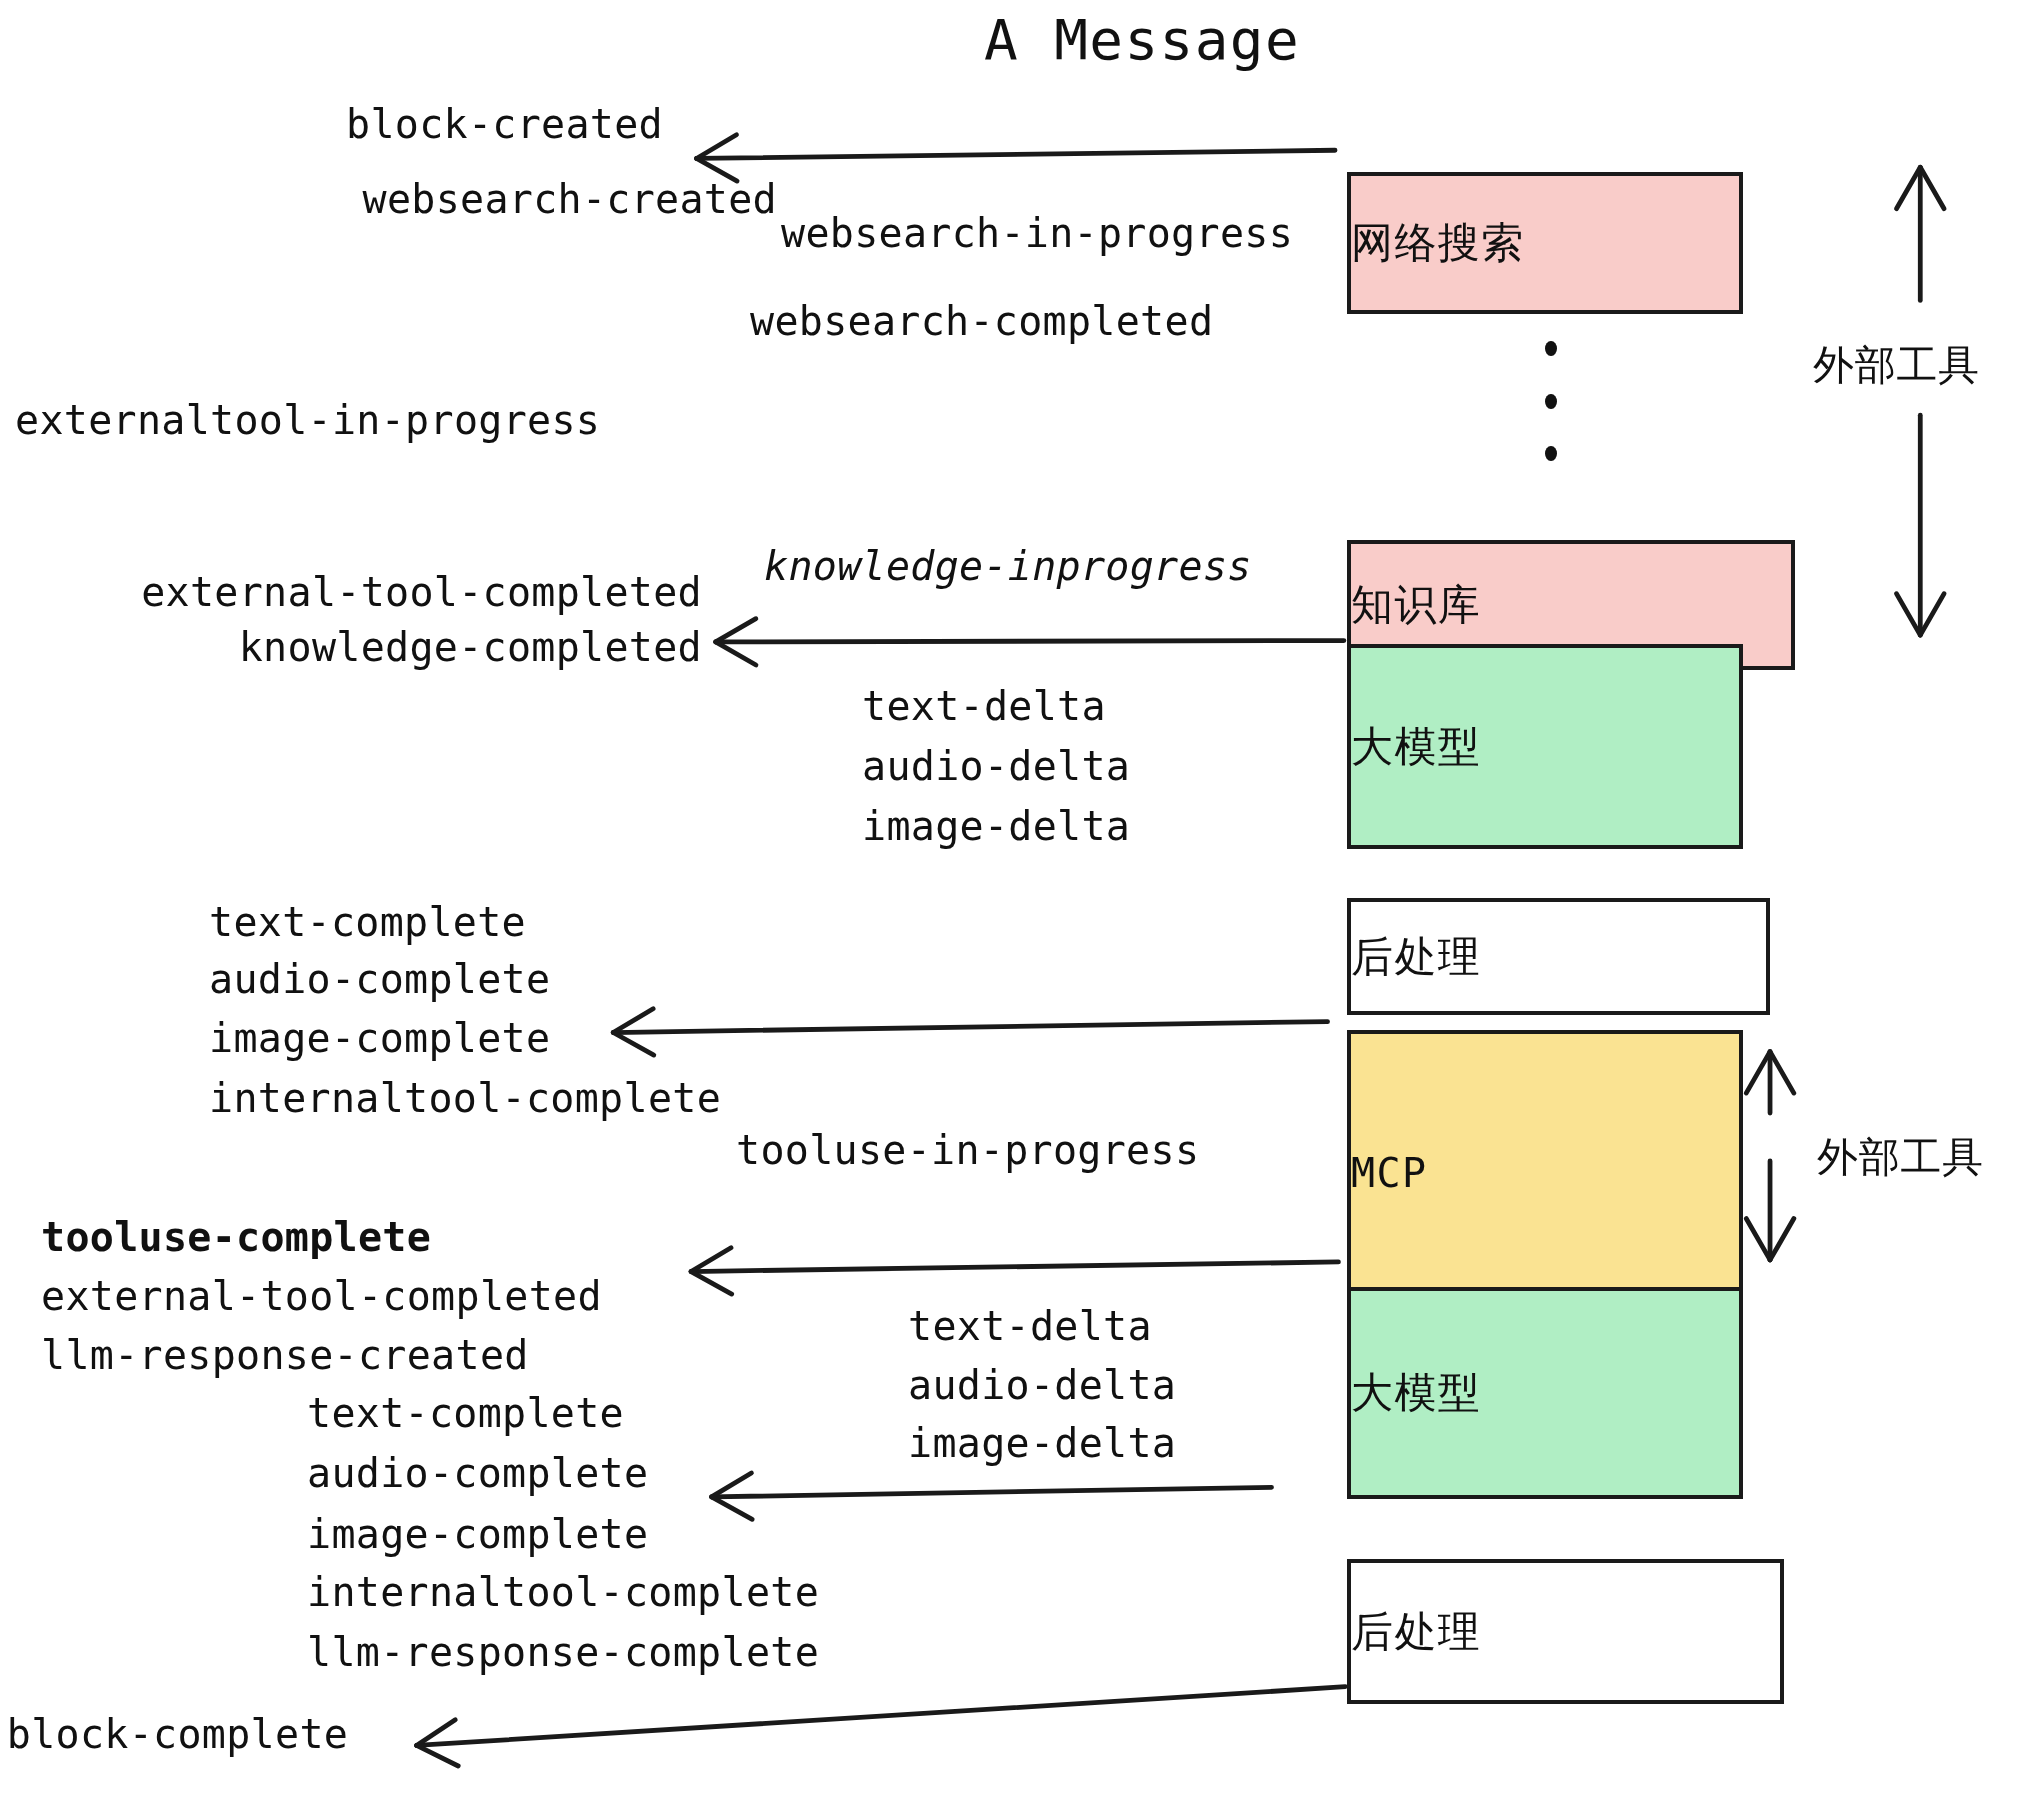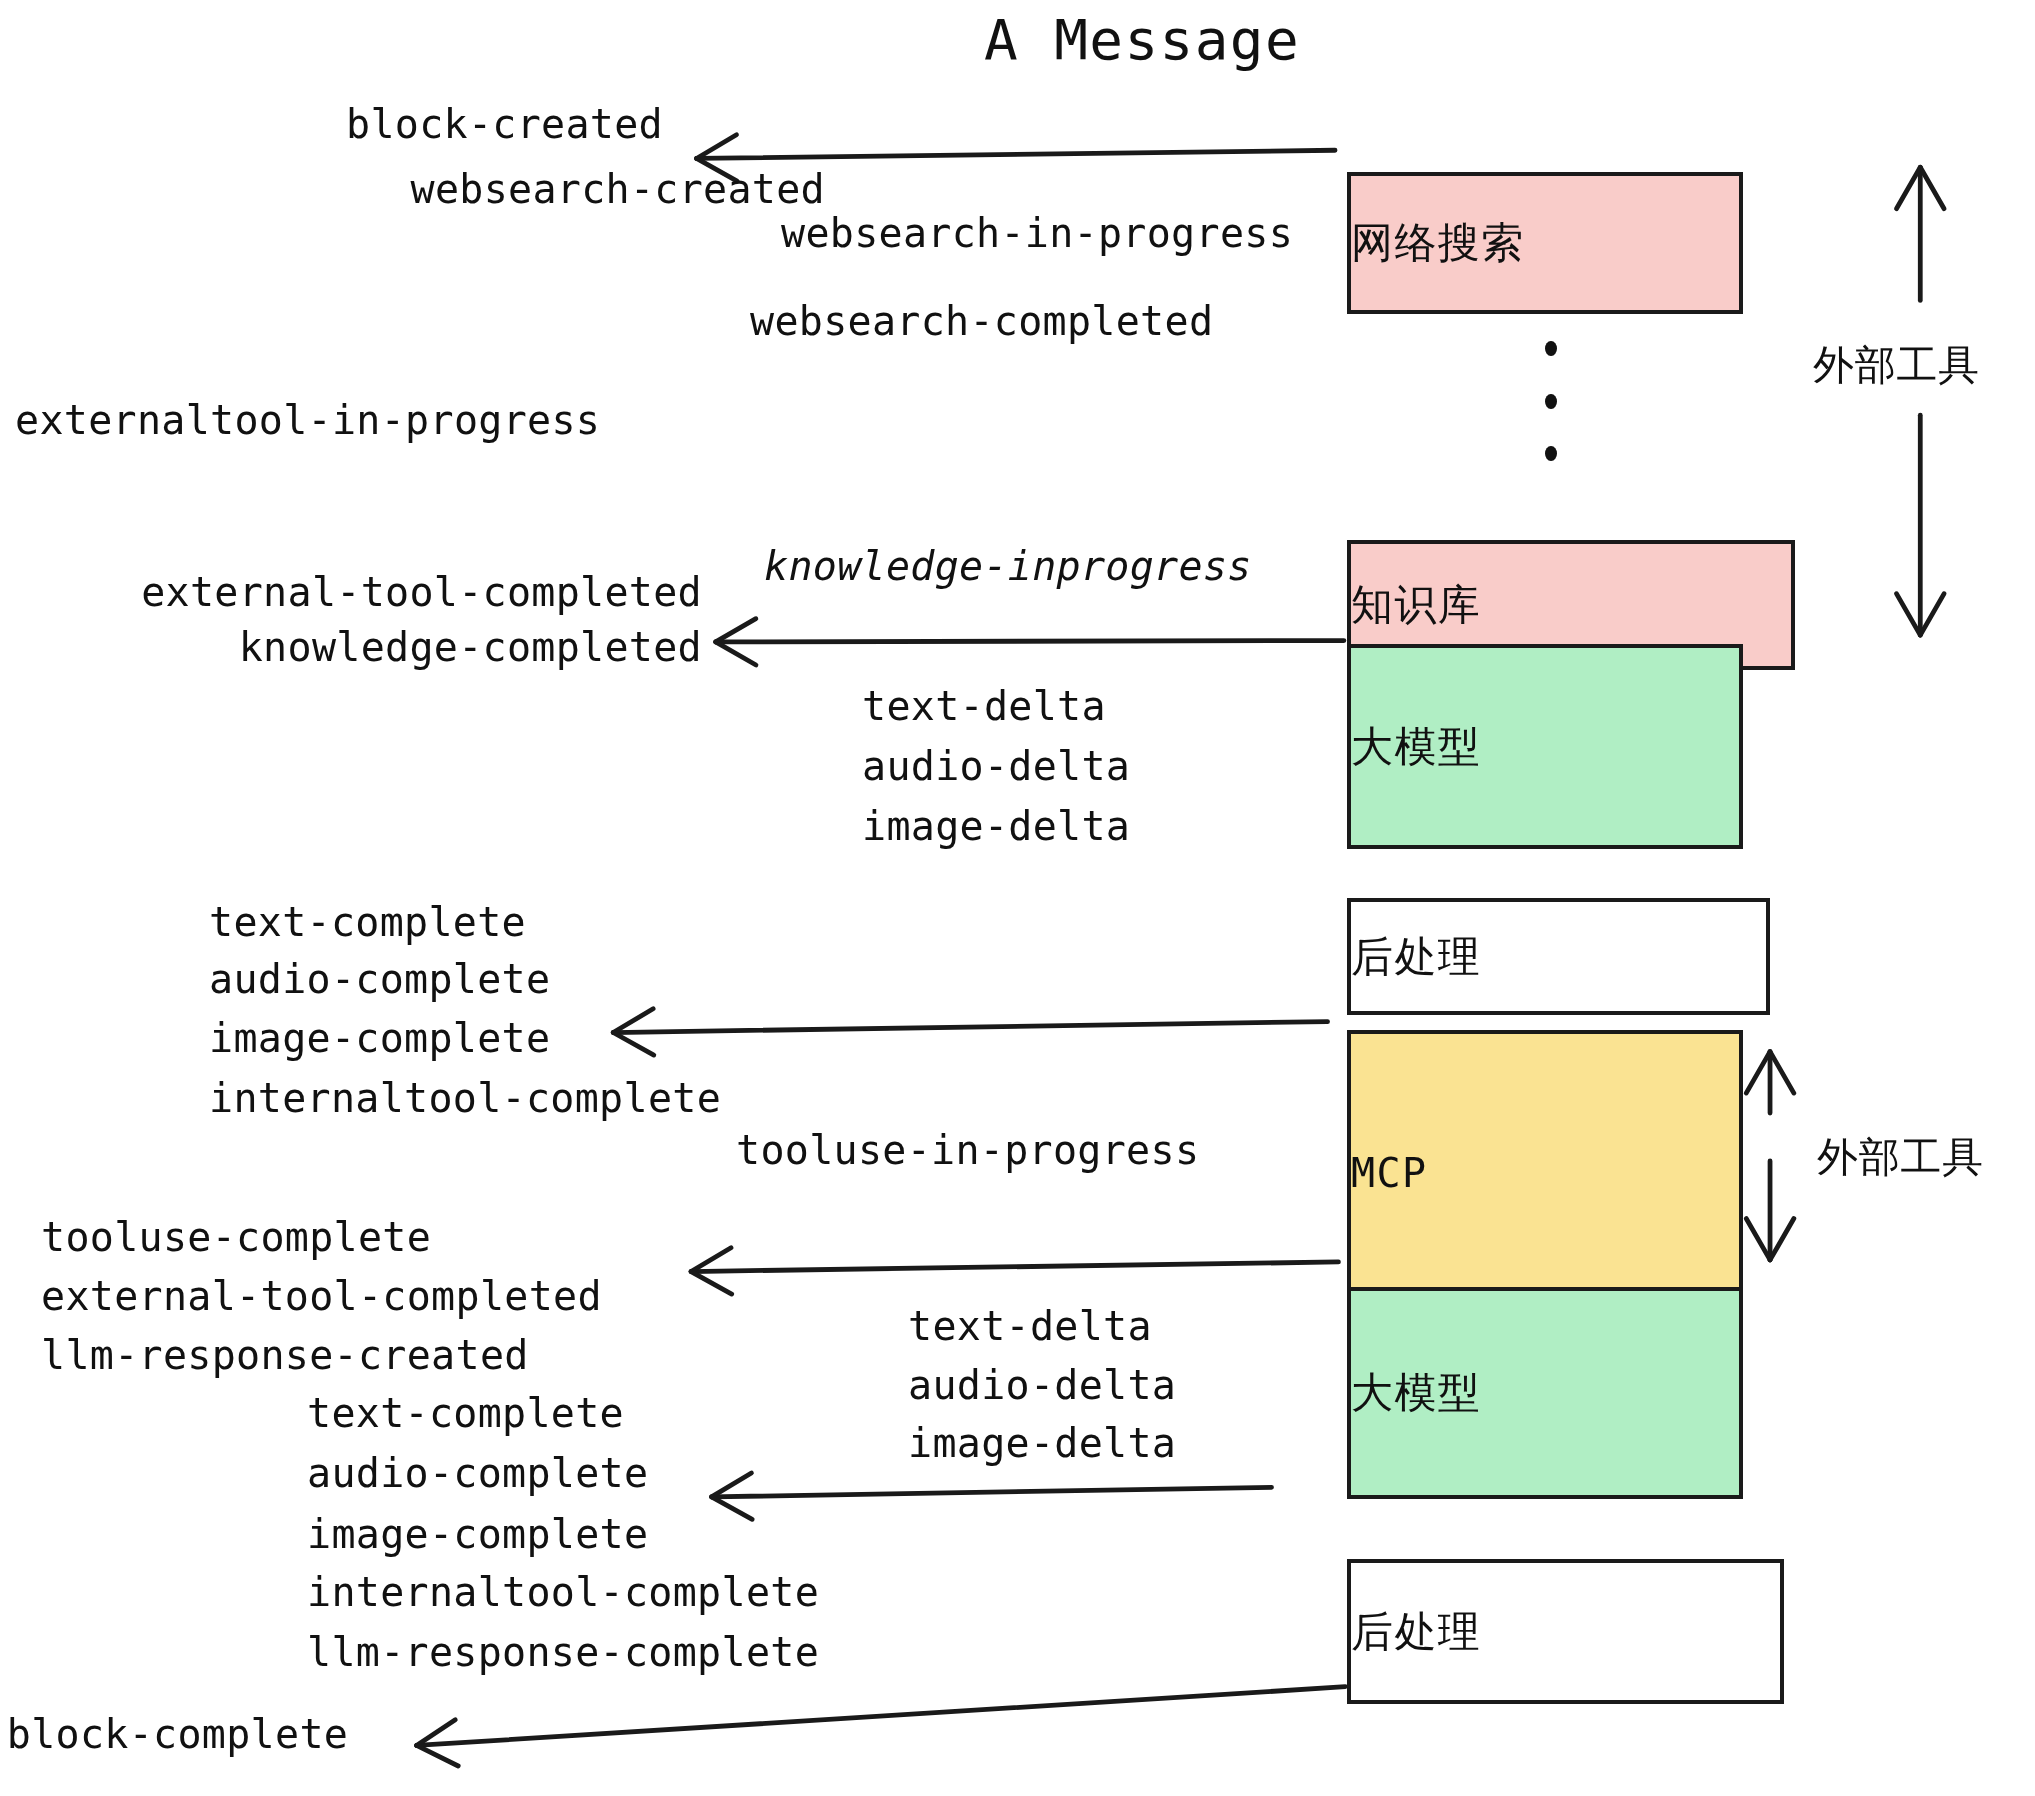--- a/index.html
+++ b/index.html
@@ -157,36 +157,36 @@
       </div>
       <div class="node" style="left: 1347px; top: 1287px; width: 396px; height: 212px; background: rgb(176, 238, 196);">
         <span>大模型</span>
       </div>
       <div class="node" style="left: 1347px; top: 1559px; width: 437px; height: 145px; background: rgb(255, 255, 255);">
         <span>后处理</span>
       </div>
     </div>
   <div id="events-layer">
       <div class="evt right" style="left: 663px; top: 104px;">block-created</div>
-      <div class="evt right" style="left: 777px; top: 169px; margin-left: 48px;">websearch-created</div>
+      <div class="evt right" style="left: 777px; top: 179px;">websearch-created</div>
       <div class="evt" style="left: 750px; top: 213px; margin-left: 31px;">websearch-in-progress</div>
       <div class="evt" style="left: 750px; top: 301px;">websearch-completed</div>
       <div class="evt" style="left: 15px; top: 400px;">externaltool-in-progress</div>
       <div class="evt" style="left: 764px; top: 546px; font-style: italic;">knowledge-inprogress</div>
       <div class="evt right" style="left: 702px; top: 572px;">external-tool-completed</div>
       <div class="evt right" style="left: 702px; top: 627px;">knowledge-completed</div>
       <div class="evt" style="left: 862px; top: 686px;">text-delta</div>
       <div class="evt" style="left: 862px; top: 746px;">audio-delta</div>
       <div class="evt" style="left: 862px; top: 806px;">image-delta</div>
       <div class="evt" style="left: 209px; top: 902px;">text-complete</div>
       <div class="evt" style="left: 209px; top: 959px;">audio-complete</div>
       <div class="evt" style="left: 209px; top: 1018px;">image-complete</div>
       <div class="evt" style="left: 209px; top: 1078px;">internaltool-complete</div>
       <div class="evt" style="left: 736px; top: 1130px;">tooluse-in-progress</div>
-      <div class="evt" style="left: 41px; top: 1217px;">tooluse-complete</div>
+      <div class="evt" style="left: 41px; top: 1217px; font-weight: bold;">tooluse-complete</div>
       <div class="evt" style="left: 41px; top: 1276px;">external-tool-completed</div>
       <div class="evt" style="left: 41px; top: 1335px;">llm-response-created</div>
       <div class="evt" style="left: 908px; top: 1306px;">text-delta</div>
       <div class="evt" style="left: 908px; top: 1365px;">audio-delta</div>
       <div class="evt" style="left: 908px; top: 1423px;">image-delta</div>
       <div class="evt" style="left: 307px; top: 1393px;">text-complete</div>
       <div class="evt" style="left: 307px; top: 1453px;">audio-complete</div>
       <div class="evt" style="left: 307px; top: 1514px;">image-complete</div>
       <div class="evt" style="left: 307px; top: 1572px;">internaltool-complete</div>
       <div class="evt" style="left: 307px; top: 1632px;">llm-response-complete</div>

